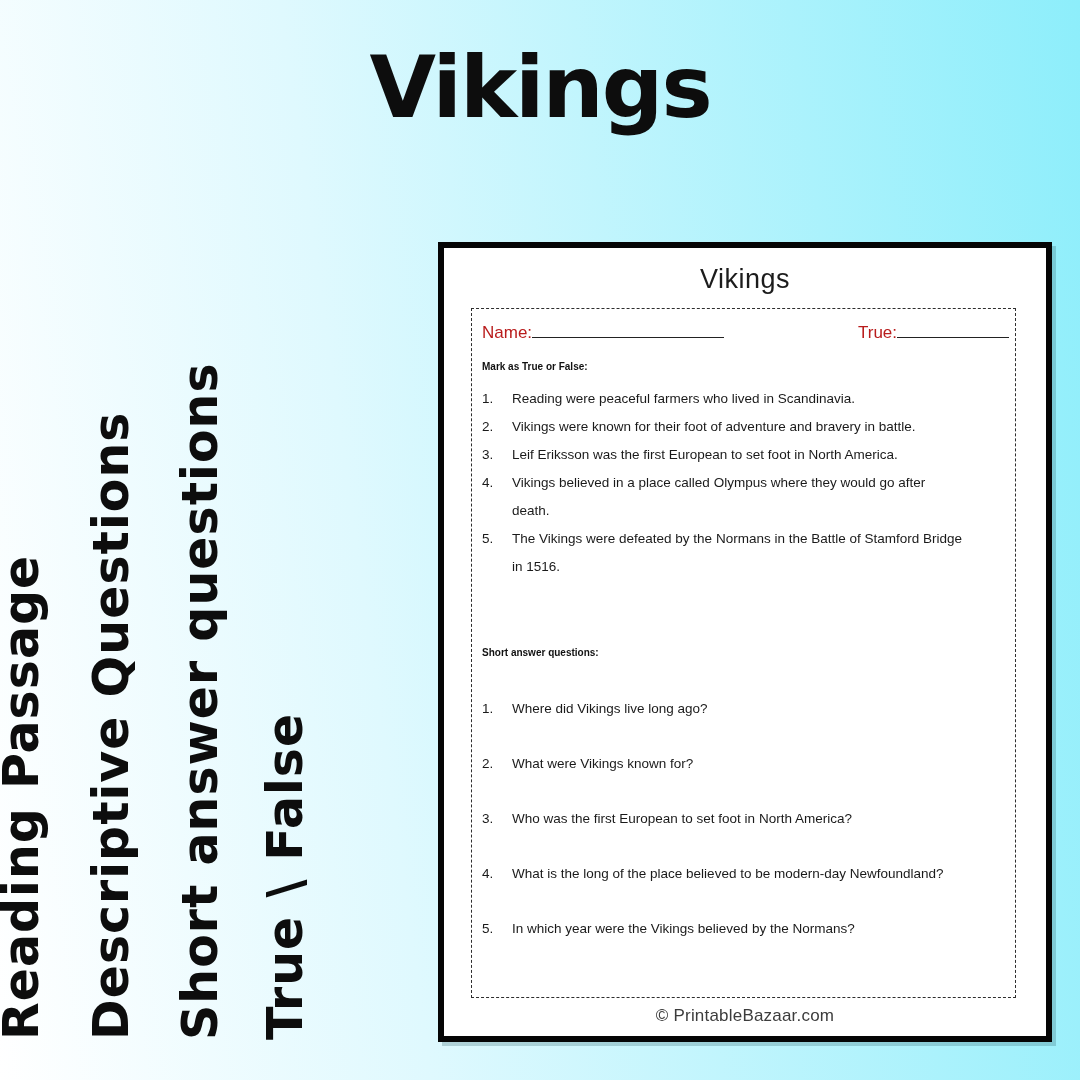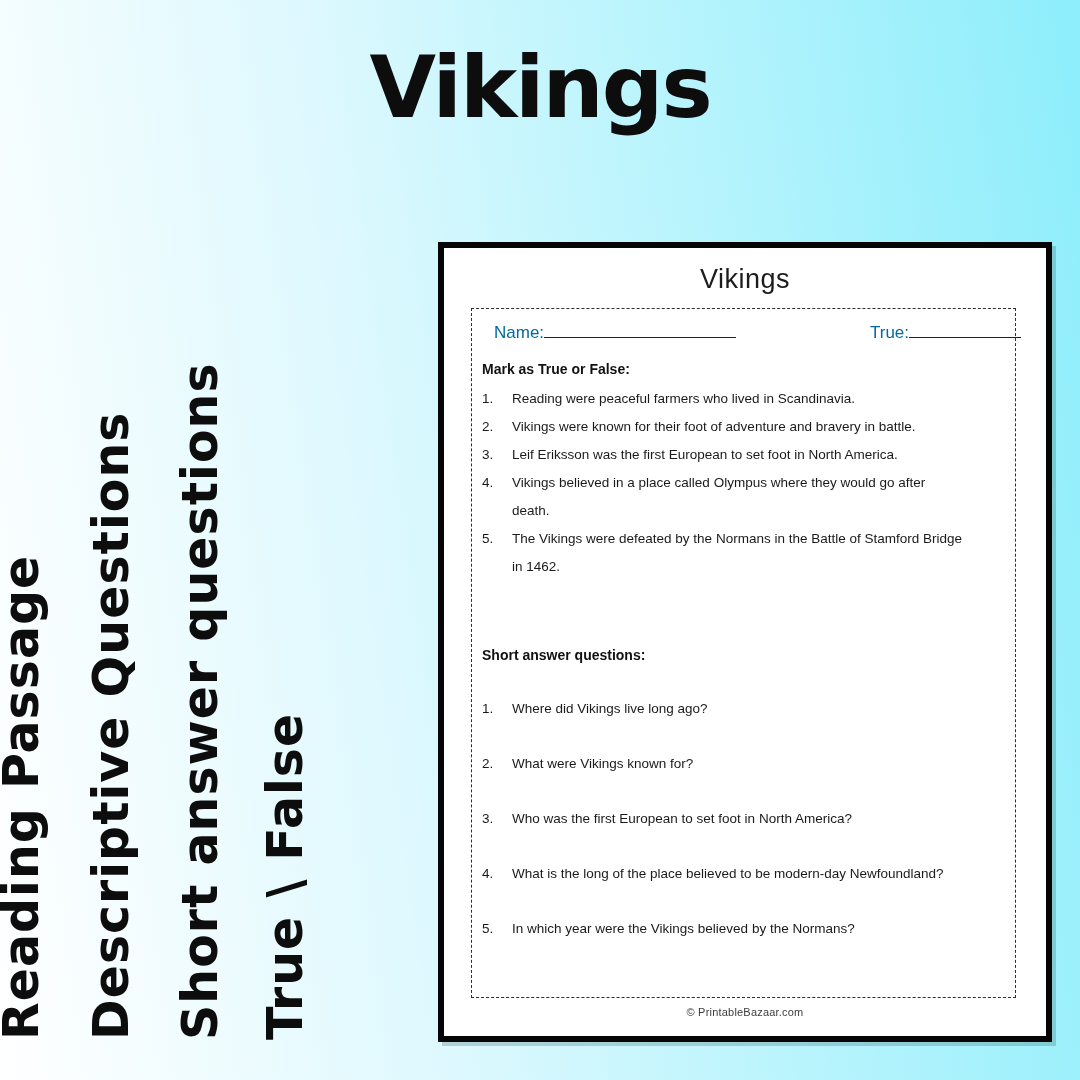--- a/index.html
+++ b/index.html
@@ -28,39 +28,39 @@
     box-shadow:4px 4px 0 rgba(40,90,100,0.25);
   }
   .page-title{
     position:absolute;top:16px;left:0;width:100%;text-align:center;
     font-size:27px;font-weight:400;color:#1c1c1c;letter-spacing:0.5px;
   }
   .dashed-box{
     position:absolute;left:27px;top:60px;width:545px;height:690px;
     border:1.5px dashed #2e2e2e;box-sizing:border-box;
   }
-  .name-row{position:absolute;top:13px;left:22px;right:10px;height:24px;font-size:17px;color:#0369a1;}
+  .name-row{position:absolute;top:13px;left:10px;right:10px;height:24px;font-size:17px;color:#b91c1c;}
   .nd-group{position:absolute;top:0;left:0;white-space:nowrap;}
   .nd-group.date-group{left:376px;}
   .fill-line{display:inline-block;border-bottom:1.6px solid #222;height:15px;vertical-align:baseline;}
   .name-line{width:192px;}
   .date-line{width:112px;}
-  .section-heading{position:absolute;left:10px;font-size:14px;font-weight:bold;color:#111;}
+  .section-heading{position:absolute;left:10px;font-size:10px;font-weight:bold;color:#111;}
   .tf-heading{top:52px;}
   .sa-heading{top:338px;}
   .qlist{position:absolute;left:10px;width:510px;}
   .tf-list{top:76px;}
   .sa-list{top:386px;}
   .q-item{display:flex;line-height:28px;font-size:13.5px;color:#1a1a1a;}
   .sa-list .q-item{margin-bottom:27px;}
   .item-num{flex:0 0 30px;}
   .item-text{flex:1 1 auto;white-space:pre-line;max-width:478px;}
   .page-footer{
     position:absolute;top:758px;left:0;width:100%;text-align:center;
-    font-size:11px;color:#3c3c3c;letter-spacing:0.2px;
+    font-size:17px;color:#3c3c3c;letter-spacing:0.2px;
   }
 </style>
 </head>
 <body>
 
 <h1 class="main-title">Vikings</h1>
 
 <span class="vlabel v0">Reading Passage</span>
 <span class="vlabel v1">Descriptive Questions</span>
 <span class="vlabel v2">Short answer questions</span>
@@ -96,21 +96,21 @@
         <span class="item-text">Leif Eriksson was the first European to set foot in North America.</span>
       </div>
       <div class="q-item">
         <span class="item-num">4.</span>
         <span class="item-text">Vikings believed in a place called Olympus where they would go after
 death.</span>
       </div>
       <div class="q-item">
         <span class="item-num">5.</span>
         <span class="item-text">The Vikings were defeated by the Normans in the Battle of Stamford Bridge
-in 1462.</span>
+in 1516.</span>
       </div>
     </div>
 
     <div class="section-heading sa-heading">Short answer questions:</div>
 
     <div class="qlist sa-list">
       <div class="q-item">
         <span class="item-num">1.</span>
         <span class="item-text">Where did Vikings live long ago?</span>
       </div>

